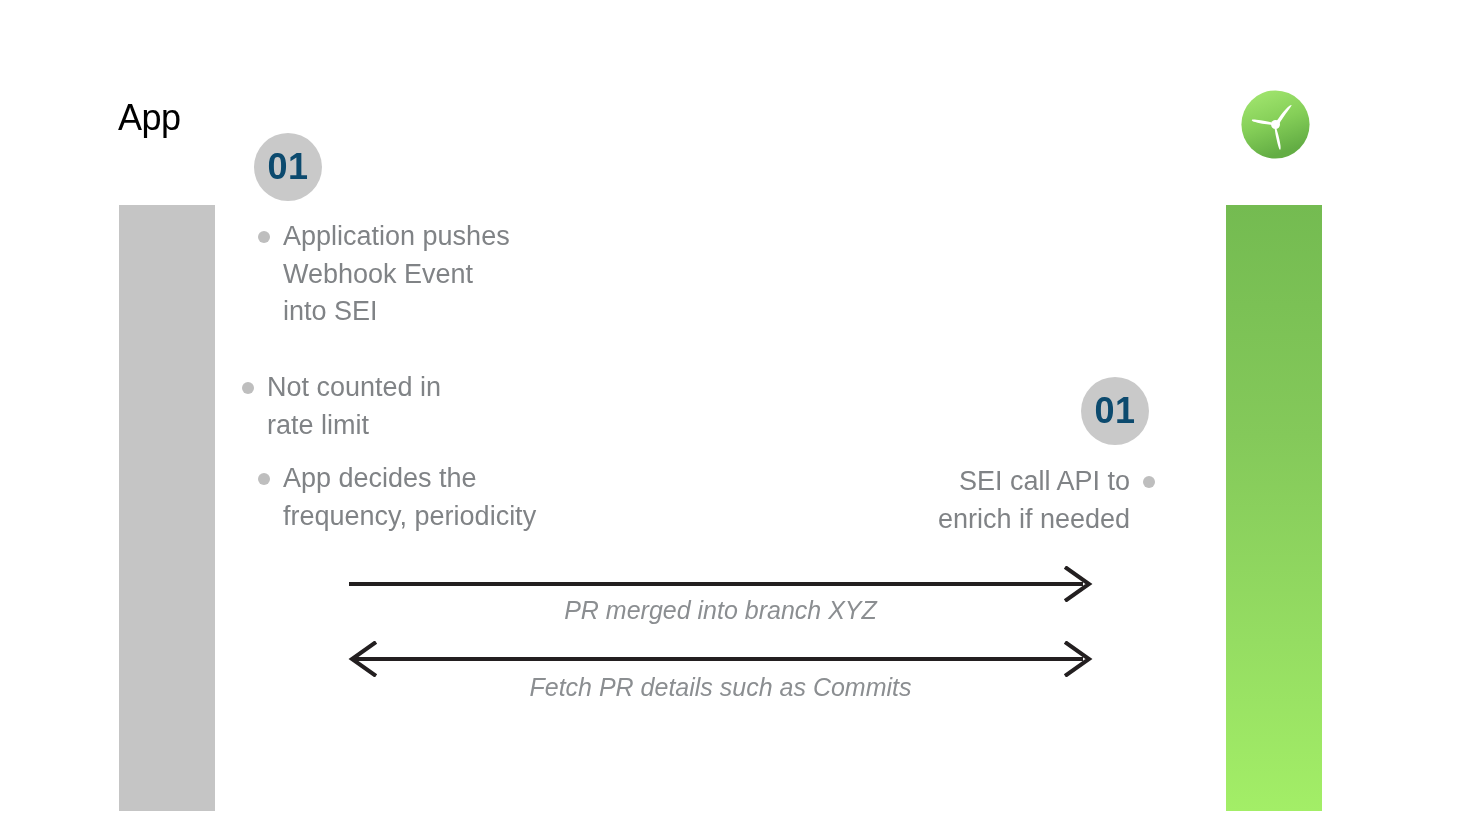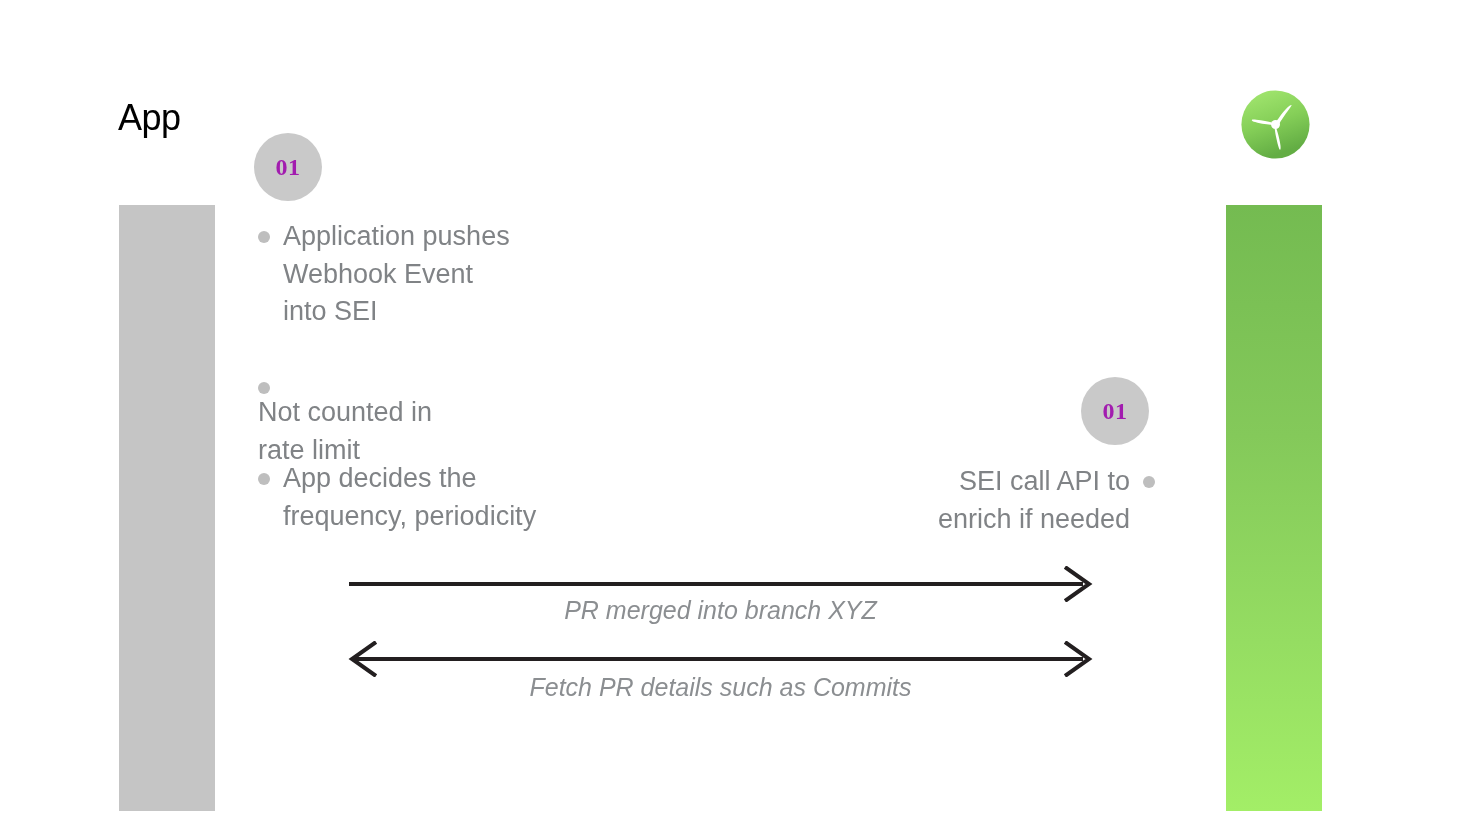--- a/index.html
+++ b/index.html
@@ -62,25 +62,24 @@
   
   .step-badge {
     position: absolute;
     width: 68px;
     height: 68px;
     border-radius: 50%;
     background: #c9c9c9;
     display: flex;
     align-items: center;
     justify-content: center;
-    color: #a21caf;
-    font-size: 24px;
+    color: #0c4a6e;
+    font-size: 36px;
     font-weight: 700;
     letter-spacing: 0.5px;
-    font-family: Liberation Serif, serif;
   }
   .badge-01 { left: 254px; top: 133px; }
   .badge-02 { left: 1081px; top: 377px; }
 
   
   .bullet {
     position: absolute;
     display: flex;
     align-items: flex-start;
     color: #808386;
@@ -95,21 +94,21 @@
     border-radius: 50%;
     background: #bebebe;
     margin-top: 13px;
   }
   .bullet.left .dot { margin-right: 13px; }
   .bullet.right { flex-direction: row-reverse; text-align: right; }
   .bullet.right .dot { margin-left: 13px; }
   .bullet .txt { white-space: pre-line; }
 
   .b-1 { left: 258px; top: 218px; }
-  .b-2 { left: 258px; top: 369px; flex-direction: column; }
+  .b-2 { left: 242px; top: 369px; }
   .b-3 { left: 258px; top: 460px; }
   .b-4 { left: 938px; top: 463px; }
 
   
   .msg { position: absolute; }
   .msg svg { display: block; }
   .msg-label {
     position: absolute;
     width: 100%;
     text-align: center;

